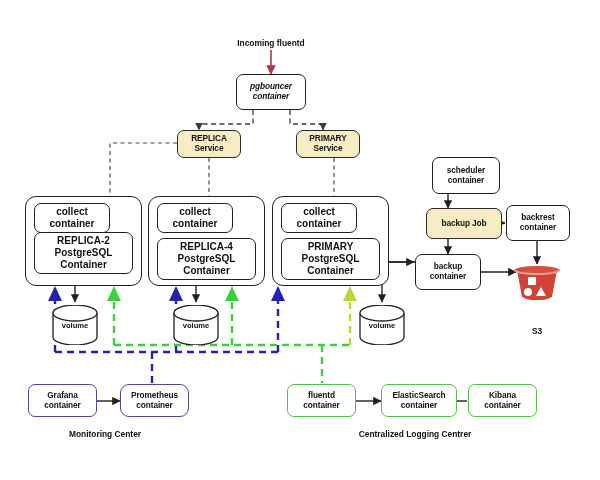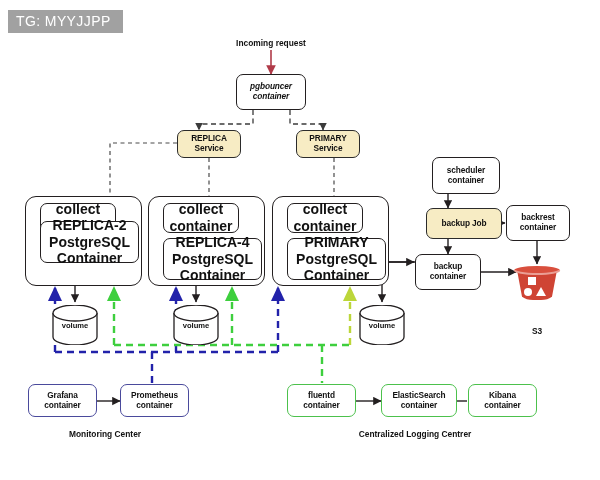--- a/index.html
+++ b/index.html
@@ -28,21 +28,21 @@
   .group-shell{
     position:absolute;box-sizing:border-box;
     border:1.5px solid #231f20;border-radius:11px;background:#ffffff;
     z-index:3;
   }
   .inner{
     position:absolute;box-sizing:border-box;
     display:flex;align-items:center;justify-content:center;flex-direction:column;
     text-align:center;line-height:1.2;
     background:#ffffff;border:1.4px solid #231f20;border-radius:7px;
-    font-size:14px;font-weight:bold;z-index:6;margin-left:6px;
+    font-size:10px;font-weight:bold;z-index:6;
   }
 
   
   .svc{background:#f7ecc4;border:1.3px solid #2b2b2b;}
 
   
   .mon{border:1.4px solid #4a4a9c;}
   .log{border:1.4px solid #4cc14c;}
 
   
@@ -158,21 +158,21 @@
     <path d="M350,345 L350,288" fill="none" stroke="#bcd63a" stroke-width="2.4" stroke-dasharray="7,5" marker-end="url(#ahYel)"></path>
     <line x1="114" y1="345" x2="350" y2="345" stroke="#3ecf3e" stroke-width="2.4" stroke-dasharray="7,5"></line>
     <path d="M322,345 L322,383" fill="none" stroke="#3ecf3e" stroke-width="2.4" stroke-dasharray="7,5"></path>
 
     <line x1="97" y1="401" x2="120" y2="401" stroke="#231f20" stroke-width="1.4" marker-end="url(#ahBlack)"></line>
 
     <line x1="355" y1="401" x2="381" y2="401" stroke="#231f20" stroke-width="1.4" marker-end="url(#ahBlack)"></line>
     <line x1="467" y1="401" x2="443" y2="401" stroke="#231f20" stroke-width="1.4" marker-end="url(#ahBlack)"></line>
   </svg>
 
-  <div class="lbl center" style="left:271px;top:38px;">Incoming request</div>
+  <div class="lbl center" style="left:271px;top:38px;">Incoming fluentd</div>
 
   <div class="lbl center" style="left:105px;top:429px;">Monitoring Center</div>
 
   <div class="lbl center" style="left:415px;top:429px;">Centralized Logging Centrer</div>
 
   <div class="lbl center" style="left:537px;top:326px;">S3</div>
 
   <div class="node" style="left:236px;top:74px;width:70px;height:36px;font-style:italic;">
     <span>
       <span>pgbouncer</span>
@@ -192,21 +192,21 @@
       <span>PRIMARY</span>
       <span class="l2">Service</span>
     </span>
   </div>
 
   <div class="group-shell" style="left:25px;top:196px;width:117px;height:90px;"></div>
   <div class="inner" style="left:34px;top:203px;width:76px;height:30px;">
     <span>collect</span>
     <span>container</span>
   </div>
-  <div class="inner" style="left:34px;top:221px;width:99px;height:42px;">
+  <div class="inner" style="left:34px;top:232px;width:99px;height:42px;">
     <span>REPLICA-2</span>
     <span>PostgreSQL</span>
     <span>Container</span>
   </div>
 
   <div class="group-shell" style="left:148px;top:196px;width:117px;height:90px;"></div>
   <div class="inner" style="left:157px;top:203px;width:76px;height:30px;">
     <span>collect</span>
     <span>container</span>
   </div>
@@ -284,21 +284,21 @@
     <div class="s3tr"></div>
   </div>
 
   <div class="node mon" style="left:28px;top:384px;width:69px;height:33px;">
     <span>
       <span>Grafana</span>
       <span class="l2">container</span>
     </span>
   </div>
 
-  <div class="node mon" style="left:120px;top:384px;width:69px;height:33px;">
+  <div class="node mon" style="left:120px;top:384px;width:69px;height:33px;border-radius:9px;">
     <span>
       <span>Prometheus</span>
       <span class="l2">container</span>
     </span>
   </div>
 
   <div class="node log" style="left:287px;top:384px;width:69px;height:33px;">
     <span>
       <span>fluentd</span>
       <span class="l2">container</span>
@@ -312,15 +312,14 @@
     </span>
   </div>
 
   <div class="node log" style="left:468px;top:384px;width:69px;height:33px;">
     <span>
       <span>Kibana</span>
       <span class="l2">container</span>
     </span>
   </div>
 
-  <div class="tag">TG: MYYJJPP</div>
 
 </div>
 
 </body></html>

